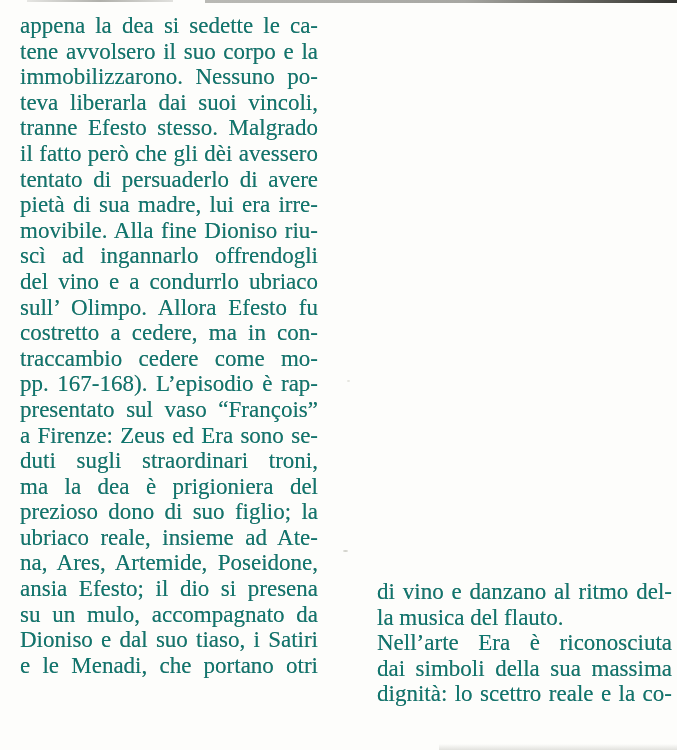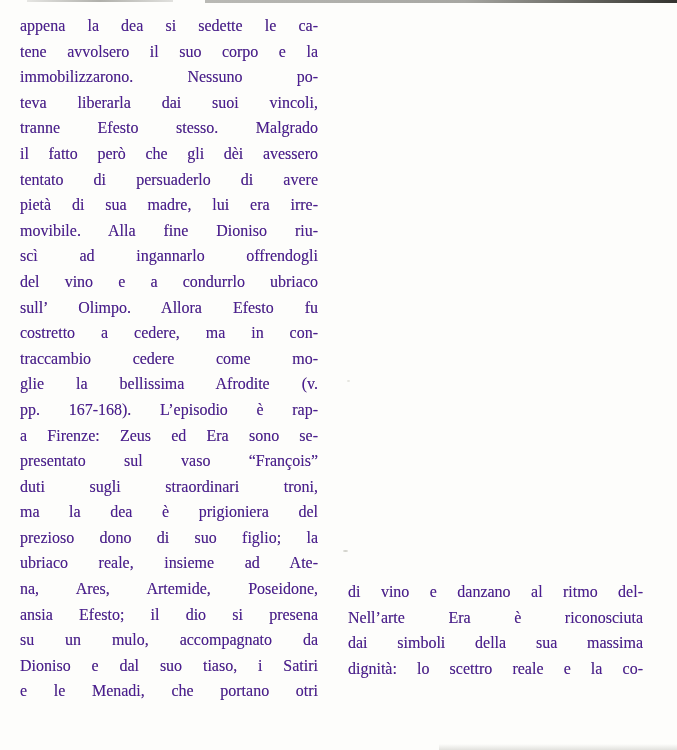--- a/index.html
+++ b/index.html
@@ -10,27 +10,27 @@
   .page {
     position: relative;
     width: 677px;
     height: 750px;
     background: #fdfdfb;
     overflow: hidden;
     font-family: "Liberation Serif", serif;
   }
   .textcol {
     position: absolute;
-    color: #4c1d95;
-    font-size: 16px;
+    color: #0f766e;
+    font-size: 23px;
     line-height: 25.6px;
     text-shadow: 0 0 0.5px rgba(70,70,66,0.55);
   }
   .col-left  { left: 20px;  top: 13px;  width: 298px; }
-  .col-right { left: 348px; top: 579px; width: 295px; }
+  .col-right { left: 377px; top: 579px; width: 295px; }
   .line { text-align: justify; white-space: normal; }
   .line.just { text-align-last: justify; }
   .line.nojust { text-align-last: left; }
   
   .top-line-left {
     position: absolute; left: 27px; top: 0; width: 146px; height: 2px;
     background: linear-gradient(to right, rgba(160,160,154,0.25), rgba(150,150,144,0.75), rgba(160,160,154,0.3));
   }
   .top-line-right {
     position: absolute; left: 205px; top: 0; width: 472px; height: 3px;
@@ -68,37 +68,37 @@
       <div class="line just">tranne Efesto stesso. Malgrado</div>
       <div class="line just">il fatto però che gli dèi avessero</div>
       <div class="line just">tentato di persuaderlo di avere</div>
       <div class="line just">pietà di sua madre, lui era irre-</div>
       <div class="line just">movibile. Alla fine Dioniso riu-</div>
       <div class="line just">scì ad ingannarlo offrendogli</div>
       <div class="line just">del vino e a condurrlo ubriaco</div>
       <div class="line just">sull’ Olimpo. Allora Efesto fu</div>
       <div class="line just">costretto a cedere, ma in con-</div>
       <div class="line just">traccambio cedere come mo-</div>
-      <div class="line just">glie la bellissima Afrodite (v.</div>
       <div class="line just">pp. 167-168). L’episodio è rap-</div>
+      <div class="line just">presentato sul vaso “François”</div>
       <div class="line just">a Firenze: Zeus ed Era sono se-</div>
-      <div class="line just">presentato sul vaso “François”</div>
       <div class="line just">duti sugli straordinari troni,</div>
       <div class="line just">ma la dea è prigioniera del</div>
       <div class="line just">prezioso dono di suo figlio; la</div>
       <div class="line just">ubriaco reale, insieme ad Ate-</div>
       <div class="line just">na, Ares, Artemide, Poseidone,</div>
       <div class="line just">ansia Efesto; il dio si presena</div>
       <div class="line just">su un mulo, accompagnato da</div>
       <div class="line just">Dioniso e dal suo tiaso, i Satiri</div>
       <div class="line just">e le Menadi, che portano otri</div>
     </div>
 
   <div class="textcol col-right">
       <div class="line just">di vino e danzano al ritmo del-</div>
+      <div class="line nojust">la musica del flauto.</div>
       <div class="line just">Nell’arte Era è riconosciuta</div>
       <div class="line just">dai simboli della sua massima</div>
       <div class="line just">dignità: lo scettro reale e la co-</div>
     </div>
 
   <div class="bottom-shadow"></div>
 
 </div>
 
 </body></html>

